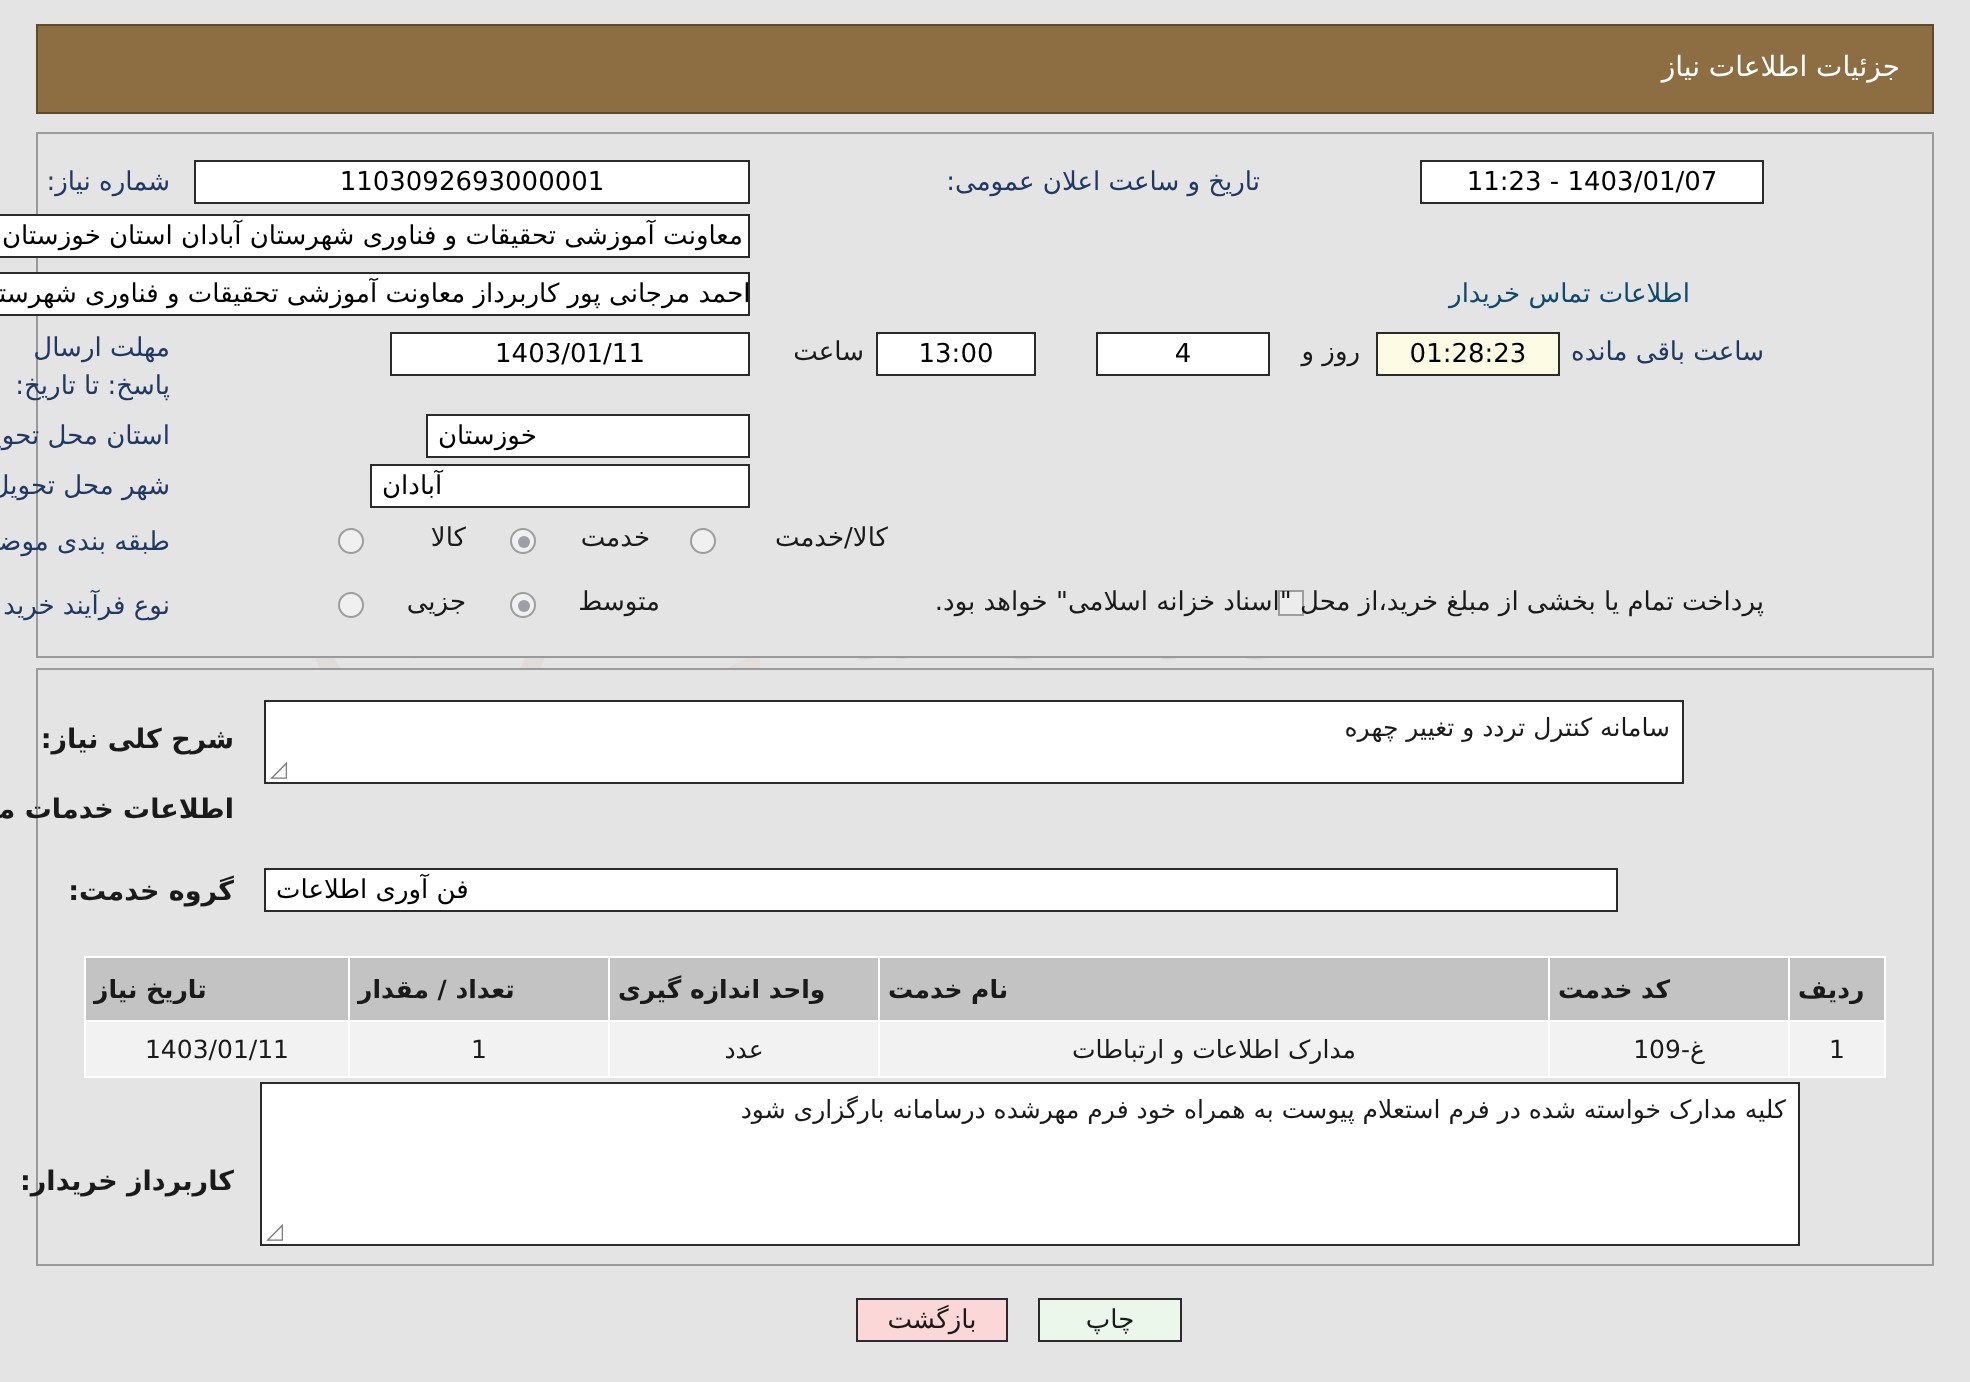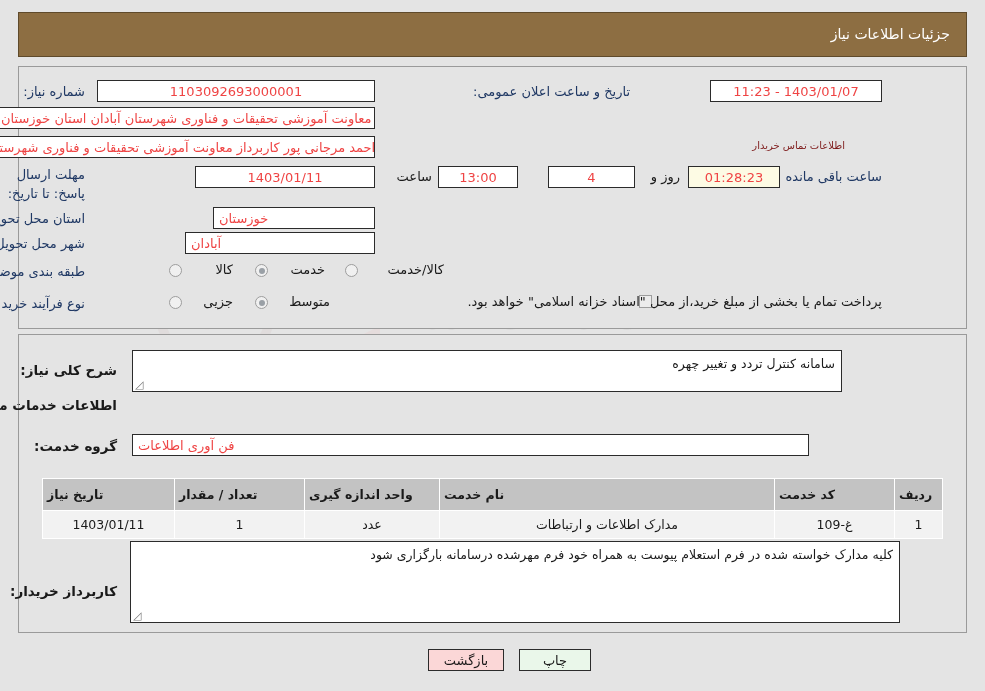--- a/index.html
+++ b/index.html
@@ -100,37 +100,37 @@
     font-weight: bold;
     white-space: nowrap;
     z-index: 4;
   }
   .box {
     position: absolute;
     background: #ffffff;
     border: 1px solid #2b2b2b;
     box-sizing: border-box;
     font-size: 13px;
-    color: #ef4444;
+    color: #000000;
     padding: 2px 5px;
     overflow: hidden;
     white-space: nowrap;
     display: flex;
     align-items: center;
     z-index: 4;
   }
   .box.center { justify-content: center; }
   .box.right  { justify-content: flex-end; }
   .box.cream  { background: #fdfbe4; margin-left: 24px; }
   .box.num    { direction: ltr; justify-content: center; }
 
   .plainlink {
     position: absolute;
-    color: #7f1d1d;
-    font-size: 10px;
+    color: #0c4a6e;
+    font-size: 13px;
     white-space: nowrap;
     z-index: 5;
   }
 
   
   .radio {
     position: absolute;
     width: 13px; height: 13px;
     border-radius: 50%;
     background: #f0f0f0;

